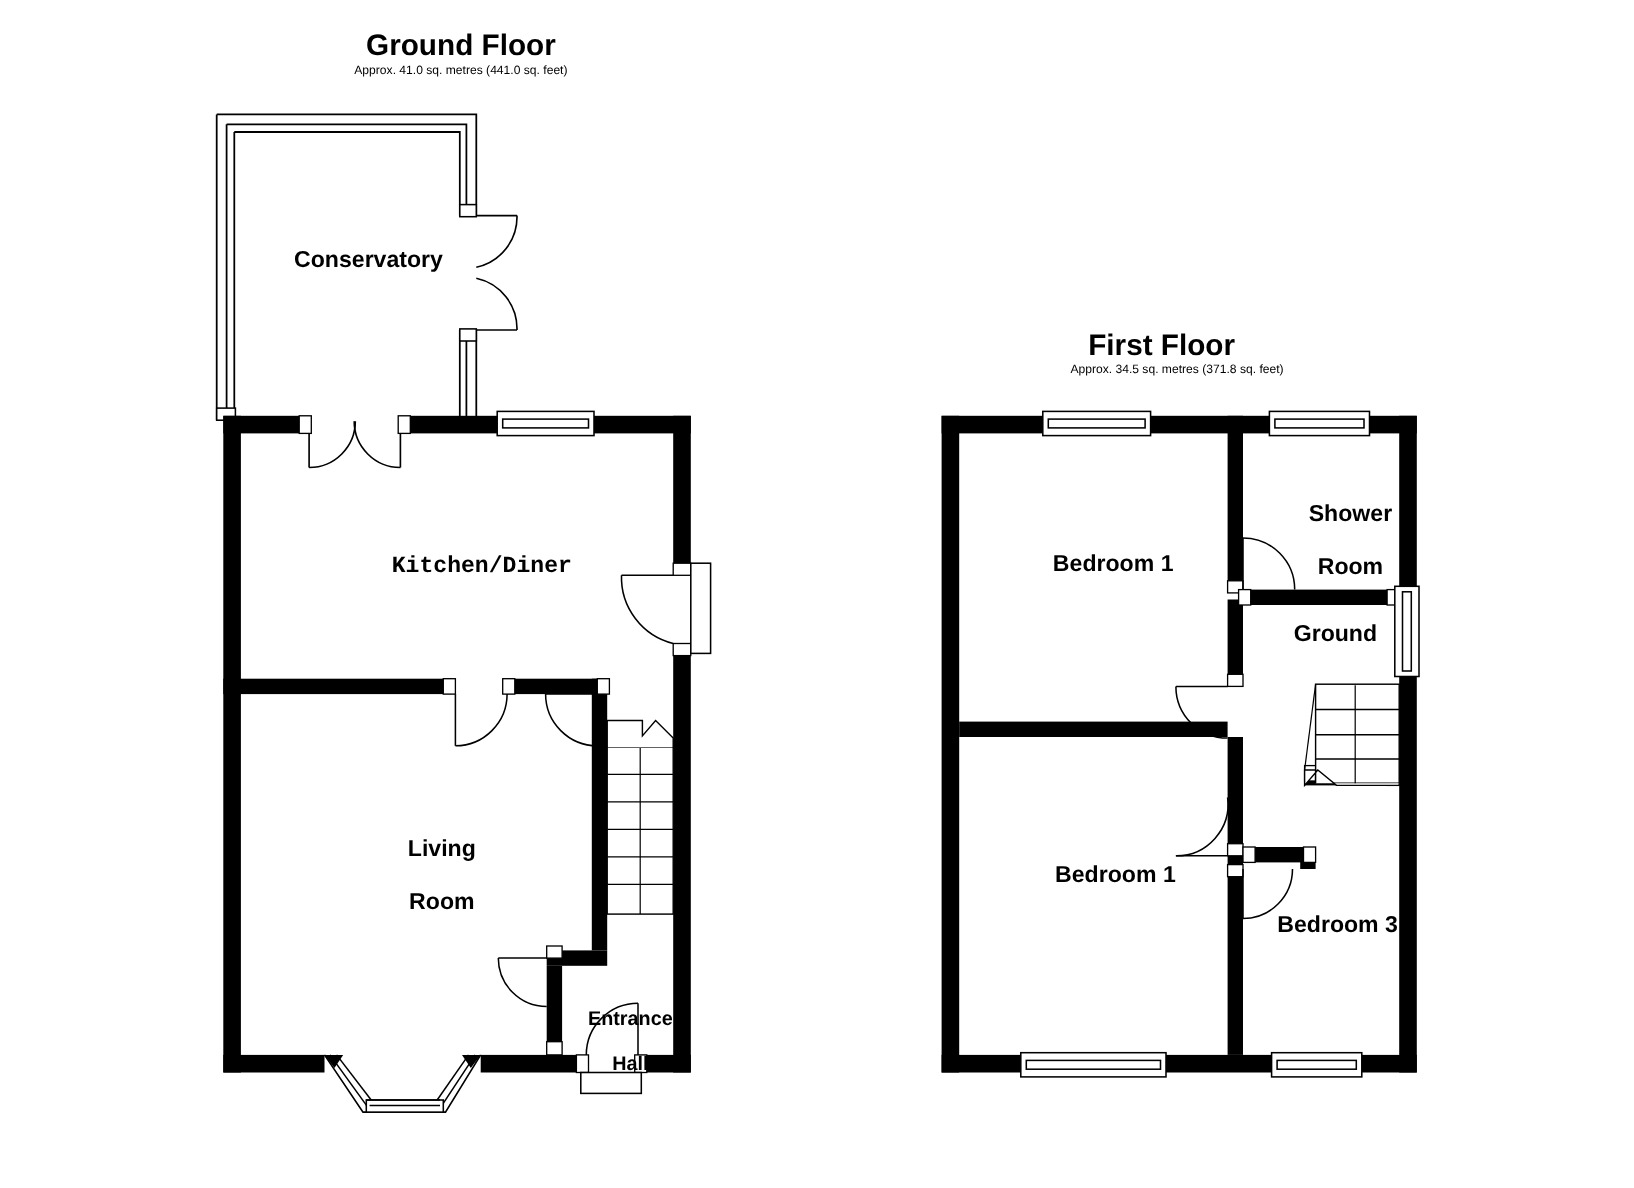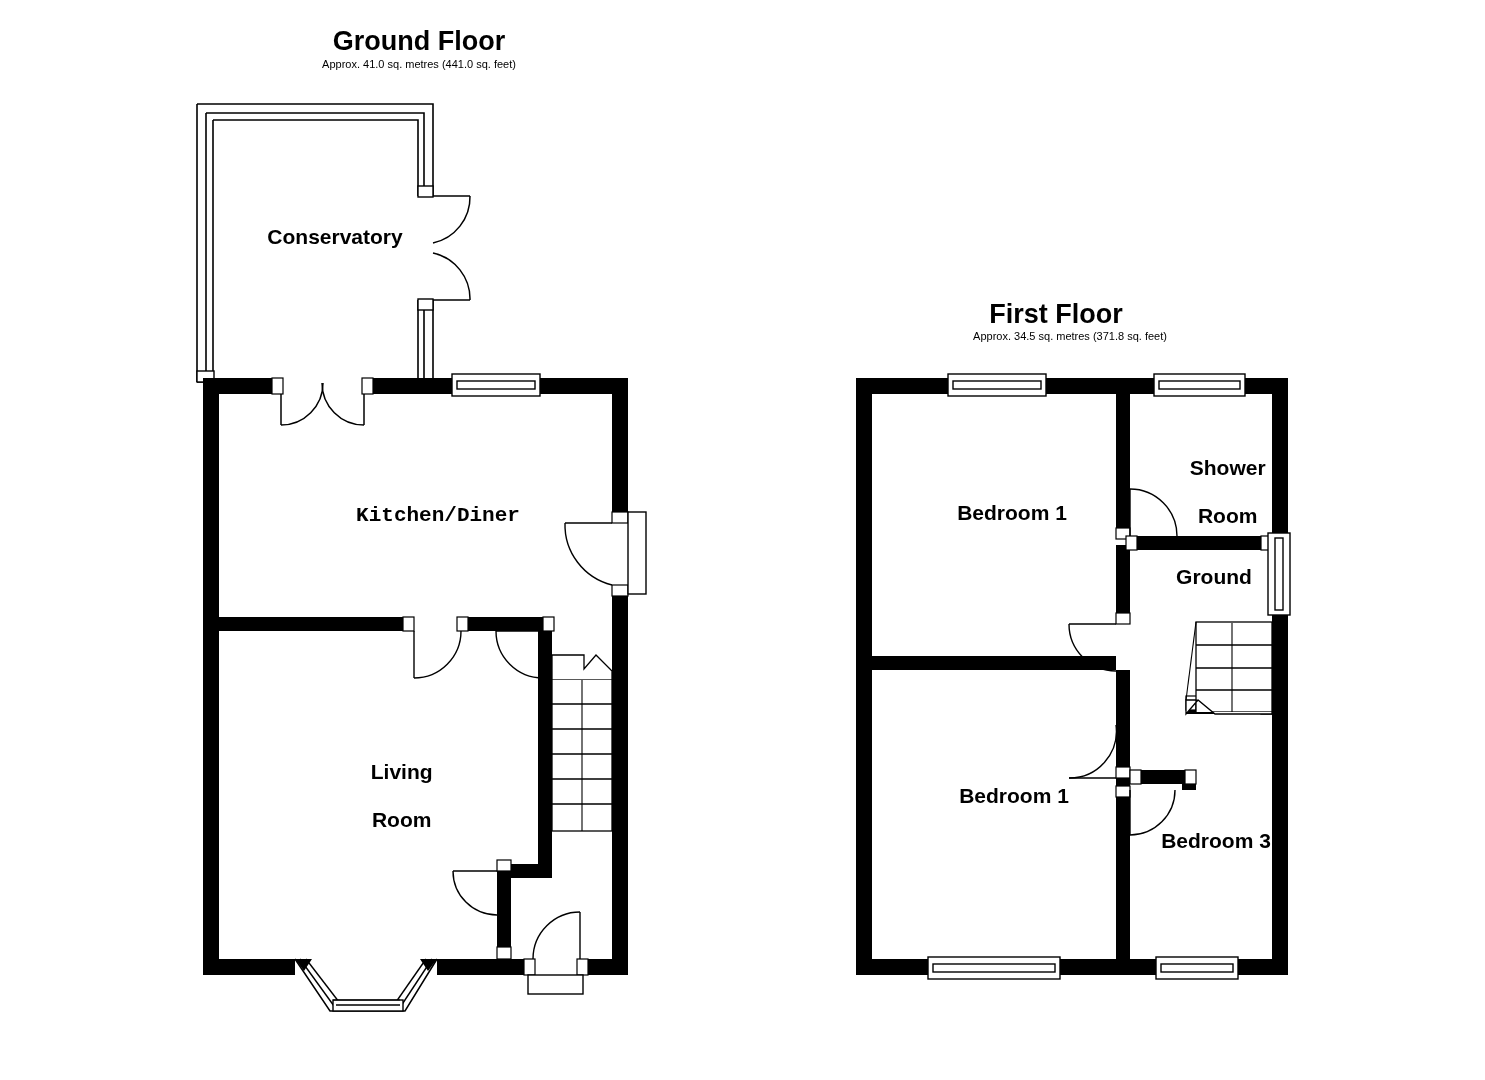--- a/index.html
+++ b/index.html
@@ -315,20 +315,24 @@
 
   <div class="txt room-label ctr" style="left:315px; top:225px;">Conservatory</div>
 
   <div class="txt room-label ctr" style="left:418px; top:504px;font-family:Liberation Mono, monospace;">Kitchen/Diner</div>
 
   <div class="txt room-label ctr" style="left:370px; top:736px;">
     <span>Living</span><br>
     <span>Room</span>
   </div>
 
+  <div class="txt room-label-sm ctr" style="left:563px; top:895px;">
+    <span>Entrance</span><br>
+    <span>Hall</span>
+  </div>
 
   <div class="txt floor-title ctr" style="left:1056px; top:299px;">First Floor</div>
   <div class="txt floor-sub ctr" style="left:1070px; top:330px;">Approx. 34.5 sq. metres (371.8 sq. feet)</div>
 
   <div class="txt room-label ctr" style="left:992px; top:501px;">Bedroom 1</div>
 
   <div class="txt room-label ctr" style="left:1196px; top:432px;">
     <span>Shower</span><br>
     <span>Room</span>
   </div>

